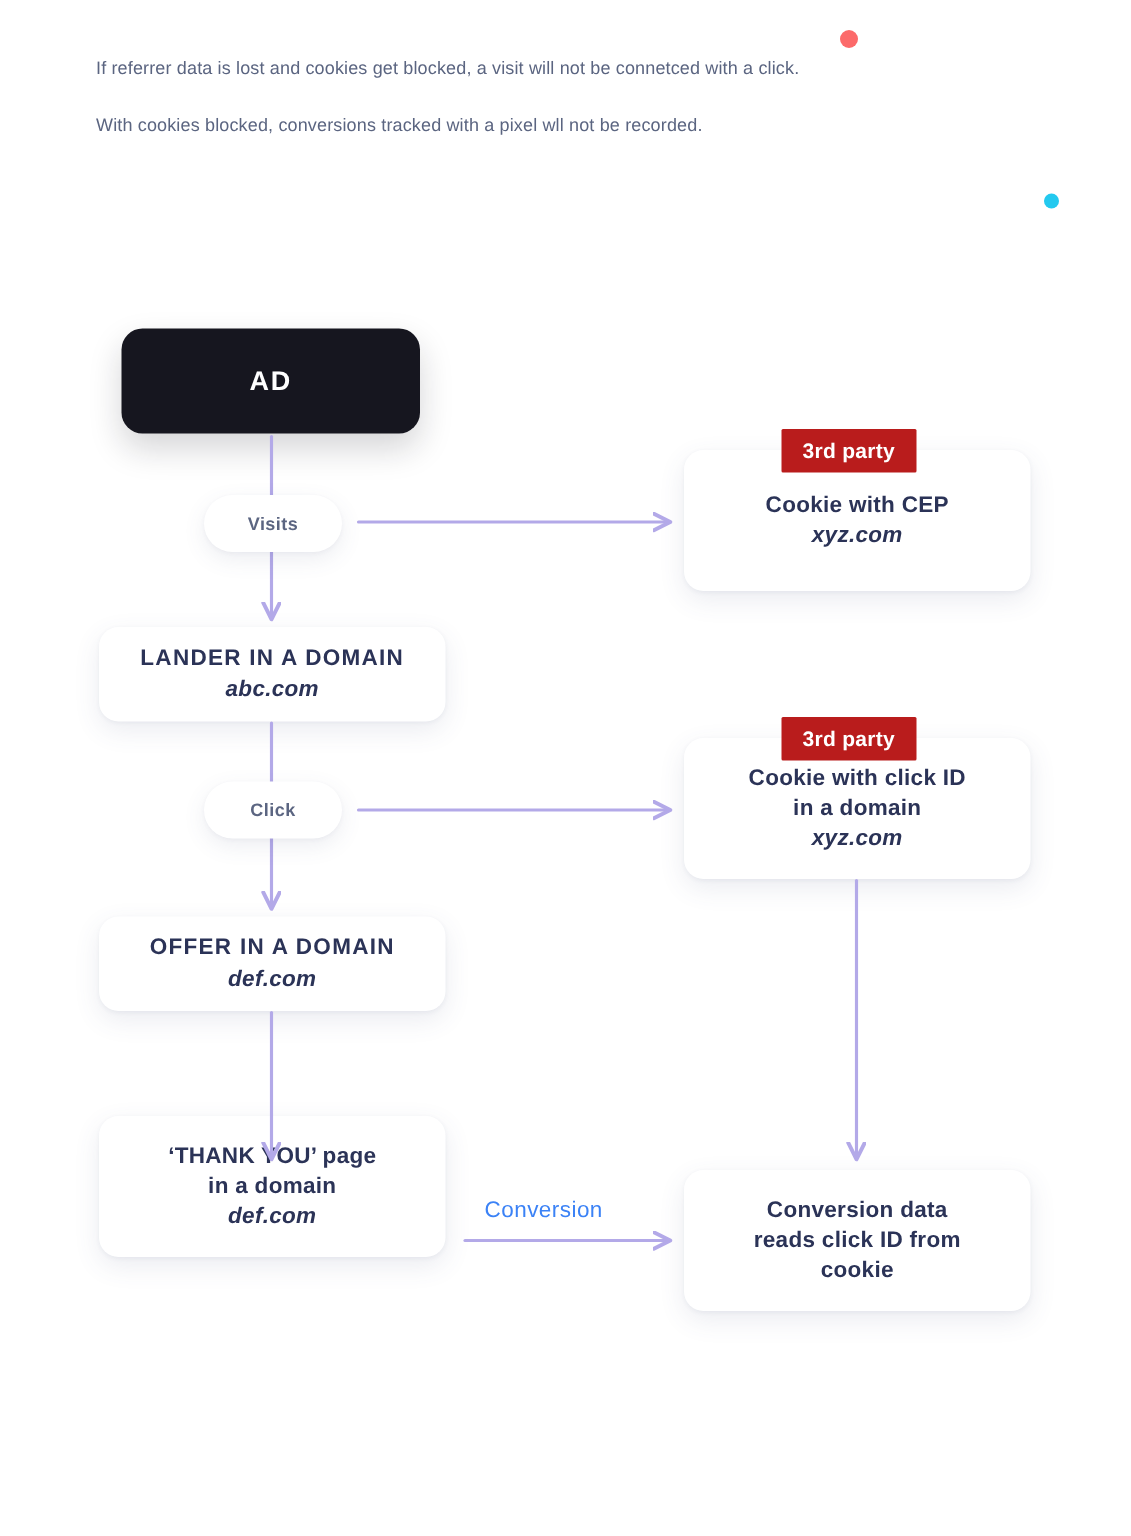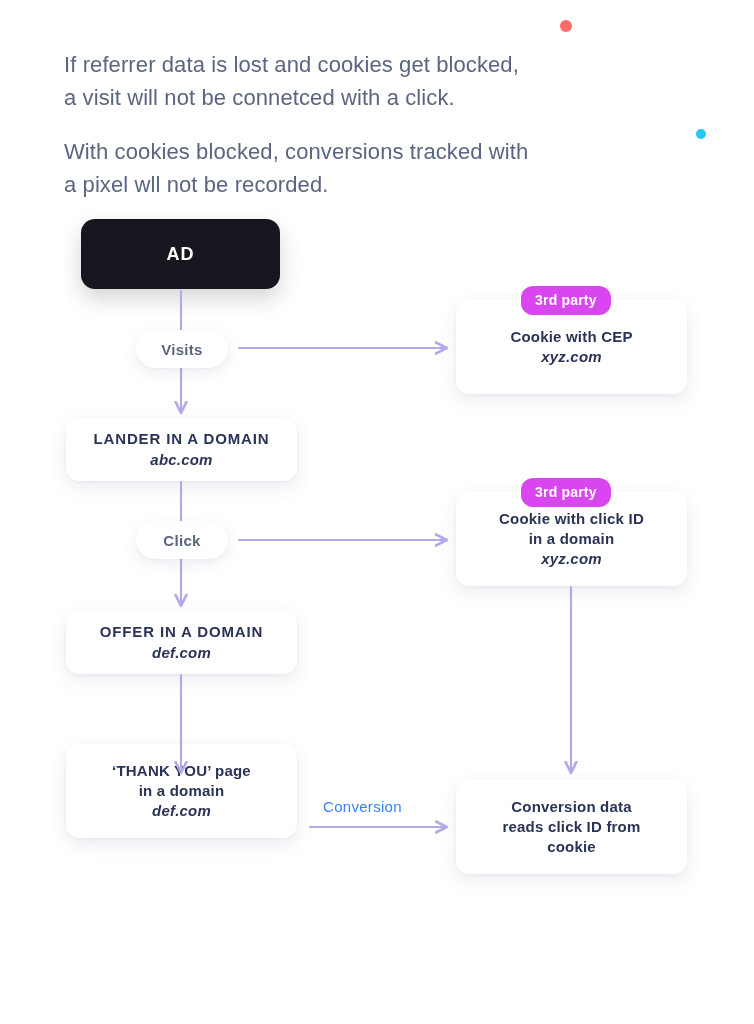--- a/index.html
+++ b/index.html
@@ -41,22 +41,22 @@
   }
 
   
   #intro {
     position: absolute;
     left: 64px;
     top: 36px;
     width: 470px;
   }
   #intro p {
-    margin: 12px 0 20px 0;
-    font-size: 22px;
+    margin: 0 0 20px 0;
+    font-size: 12px;
     line-height: 1.52;
     color: #5b6581;
     font-weight: 400;
     letter-spacing: 0.1px;
   }
   #intro p:last-child { margin-bottom: 0; }
 
   
   .node {
     position: absolute;
@@ -115,45 +115,45 @@
 
   
   #node-cookie-cep   { left: 456px; top: 300px; width: 231px; height: 94px; }
   #node-cookie-click { left: 456px; top: 492px; width: 231px; height: 94px; align-items: center; }
   #node-conv-pixel   { left: 456px; top: 780px; width: 231px; height: 94px; }
 
   
   .badge {
     position: absolute;
     box-sizing: border-box;
-    background: #d946ef;
+    background: #b91c1c;
     color: #ffffff;
     font-size: 14px;
     font-weight: 700;
     letter-spacing: 0.2px;
-    border-radius: 12px;
+    border-radius: 1px;
     padding: 6px 14px 7px 14px;
     white-space: nowrap;
   }
   #badge-cep   { left: 521px; top: 286px; }
   #badge-click { left: 521px; top: 478px; }
 
   
   .pill {
     position: absolute;
     box-sizing: border-box;
     background: #ffffff;
     border-radius: 19px;
     box-shadow: 0 5px 15px rgba(76, 86, 124, 0.10),
                 0 1px 3px rgba(76, 86, 124, 0.05);
     display: flex;
     align-items: center;
     justify-content: center;
     color: #5b6581;
-    font-size: 15px;
+    font-size: 12px;
     font-weight: 700;
     letter-spacing: 0.3px;
     z-index: 4;
   }
   #pill-visits { left: 136px; top: 330px; width: 92px; height: 38px; }
   #pill-click  { left: 136px; top: 521px; width: 92px; height: 38px; }
 
   
   .plain-label {
     position: absolute;

